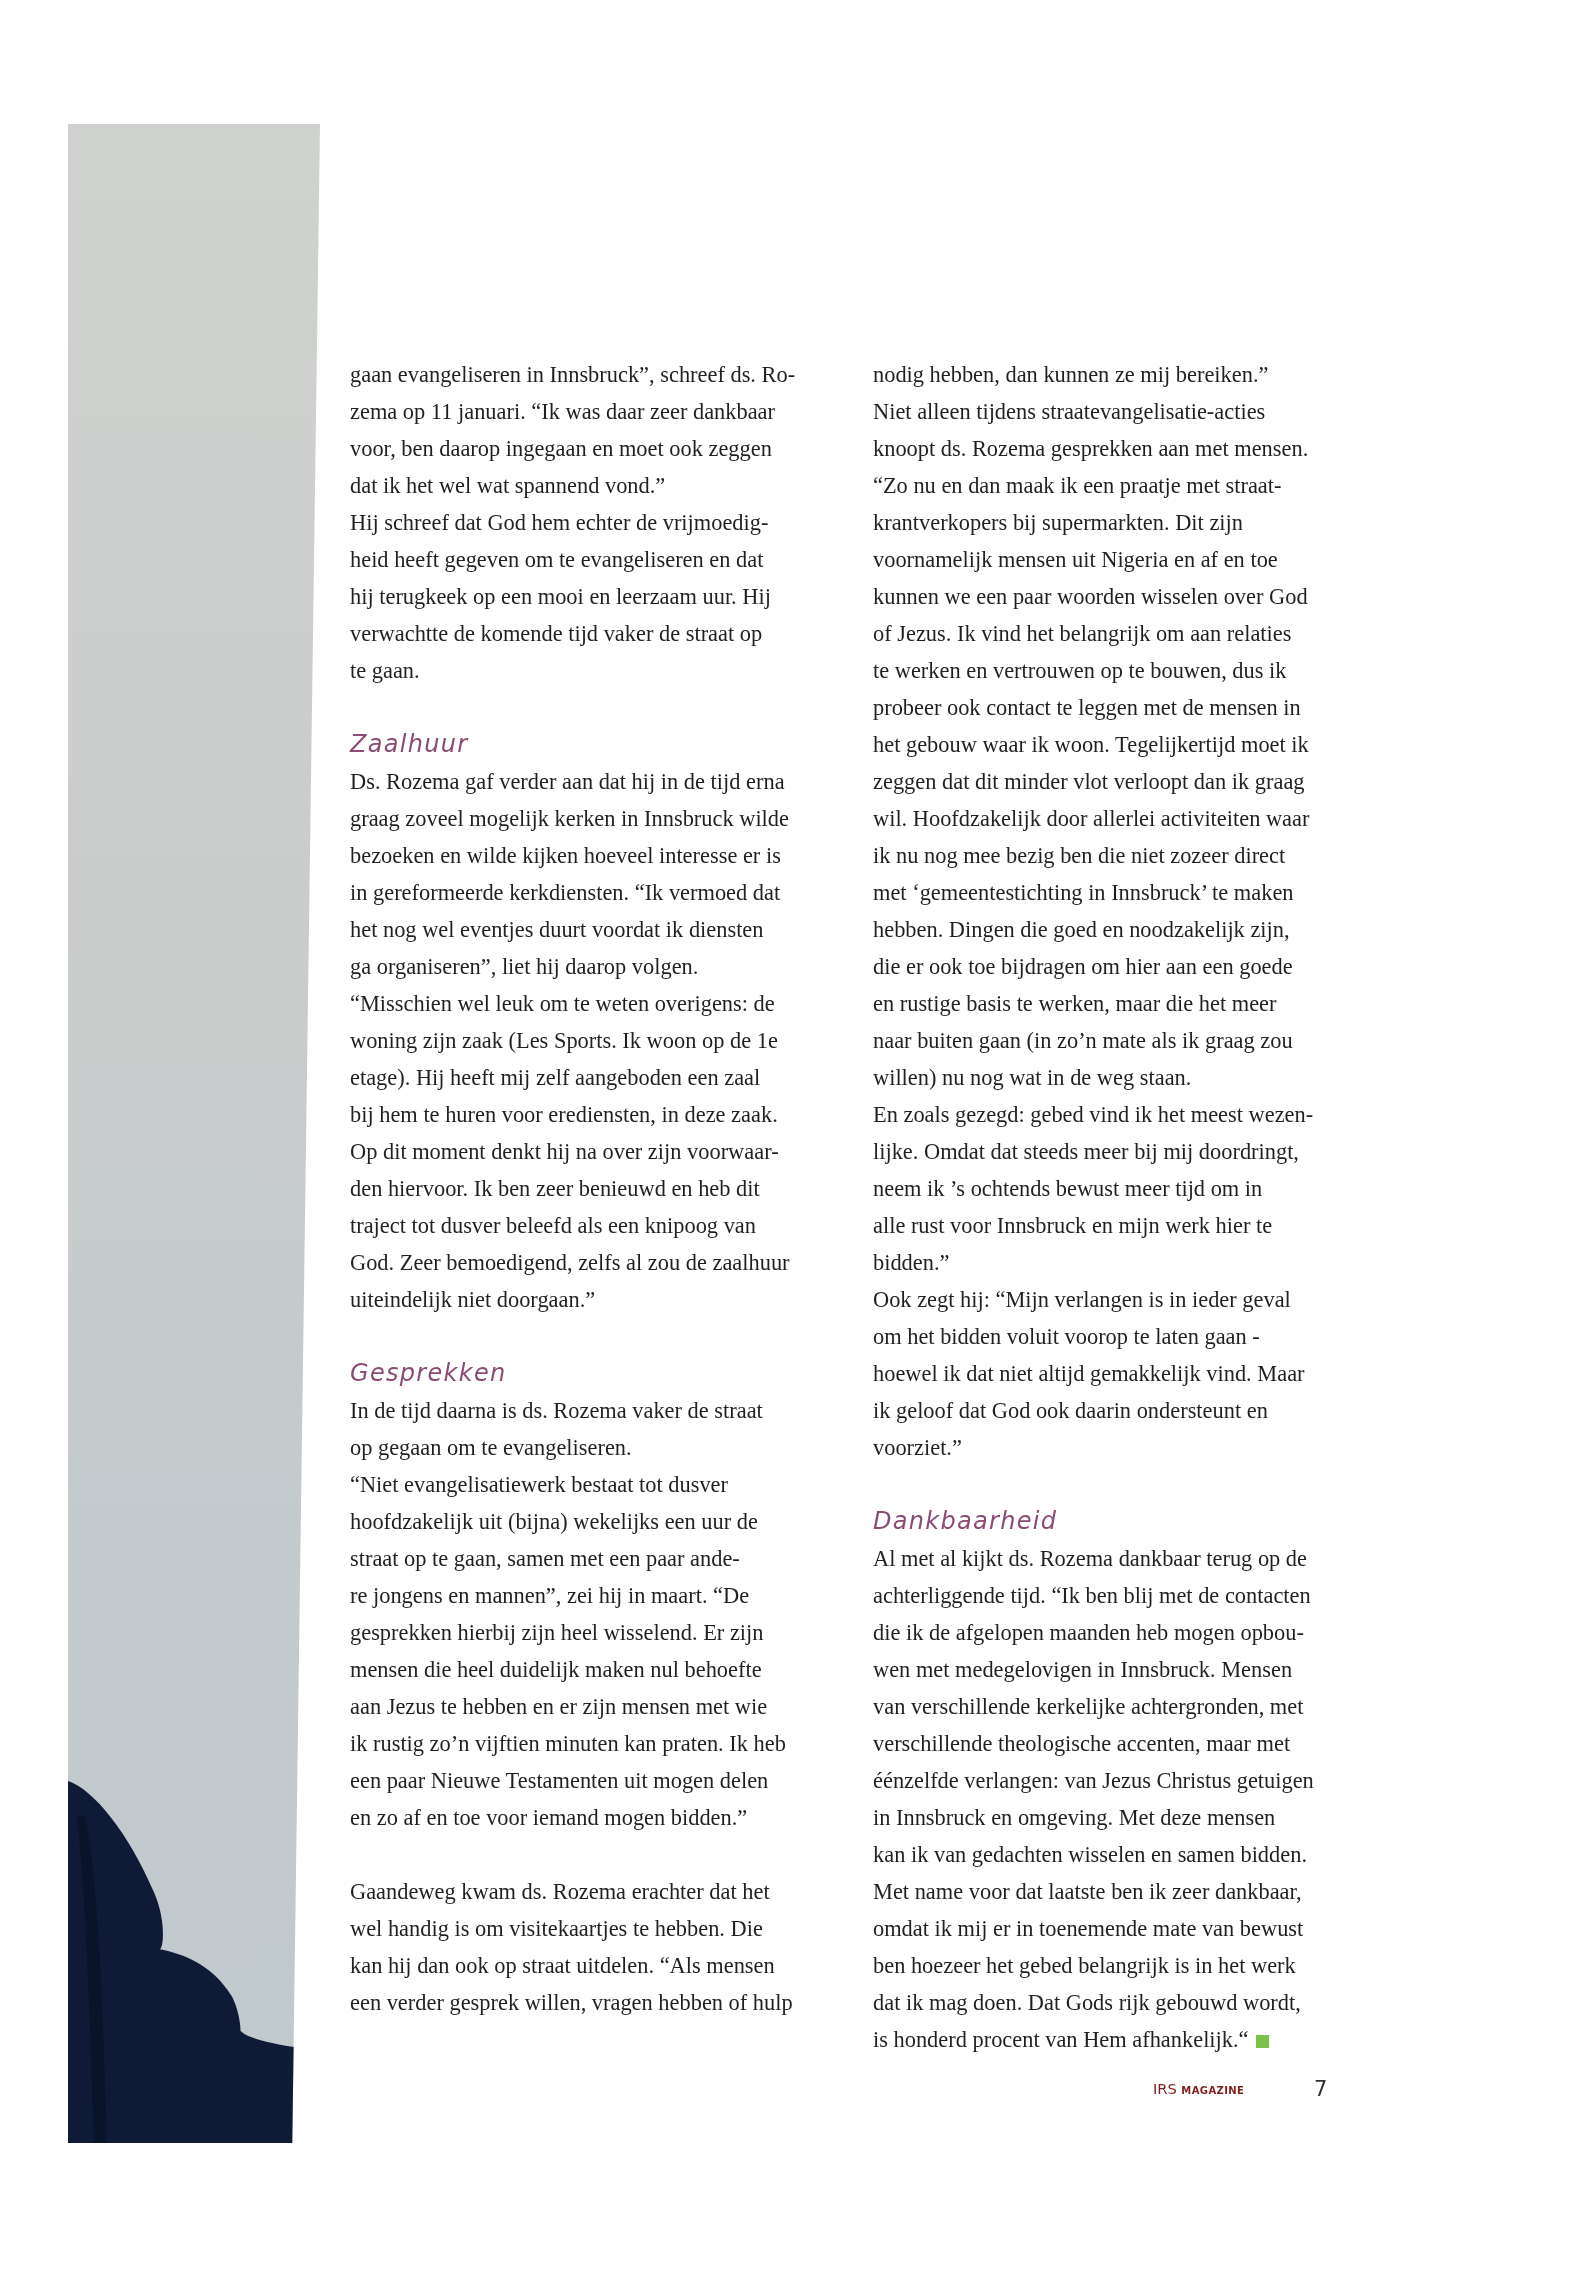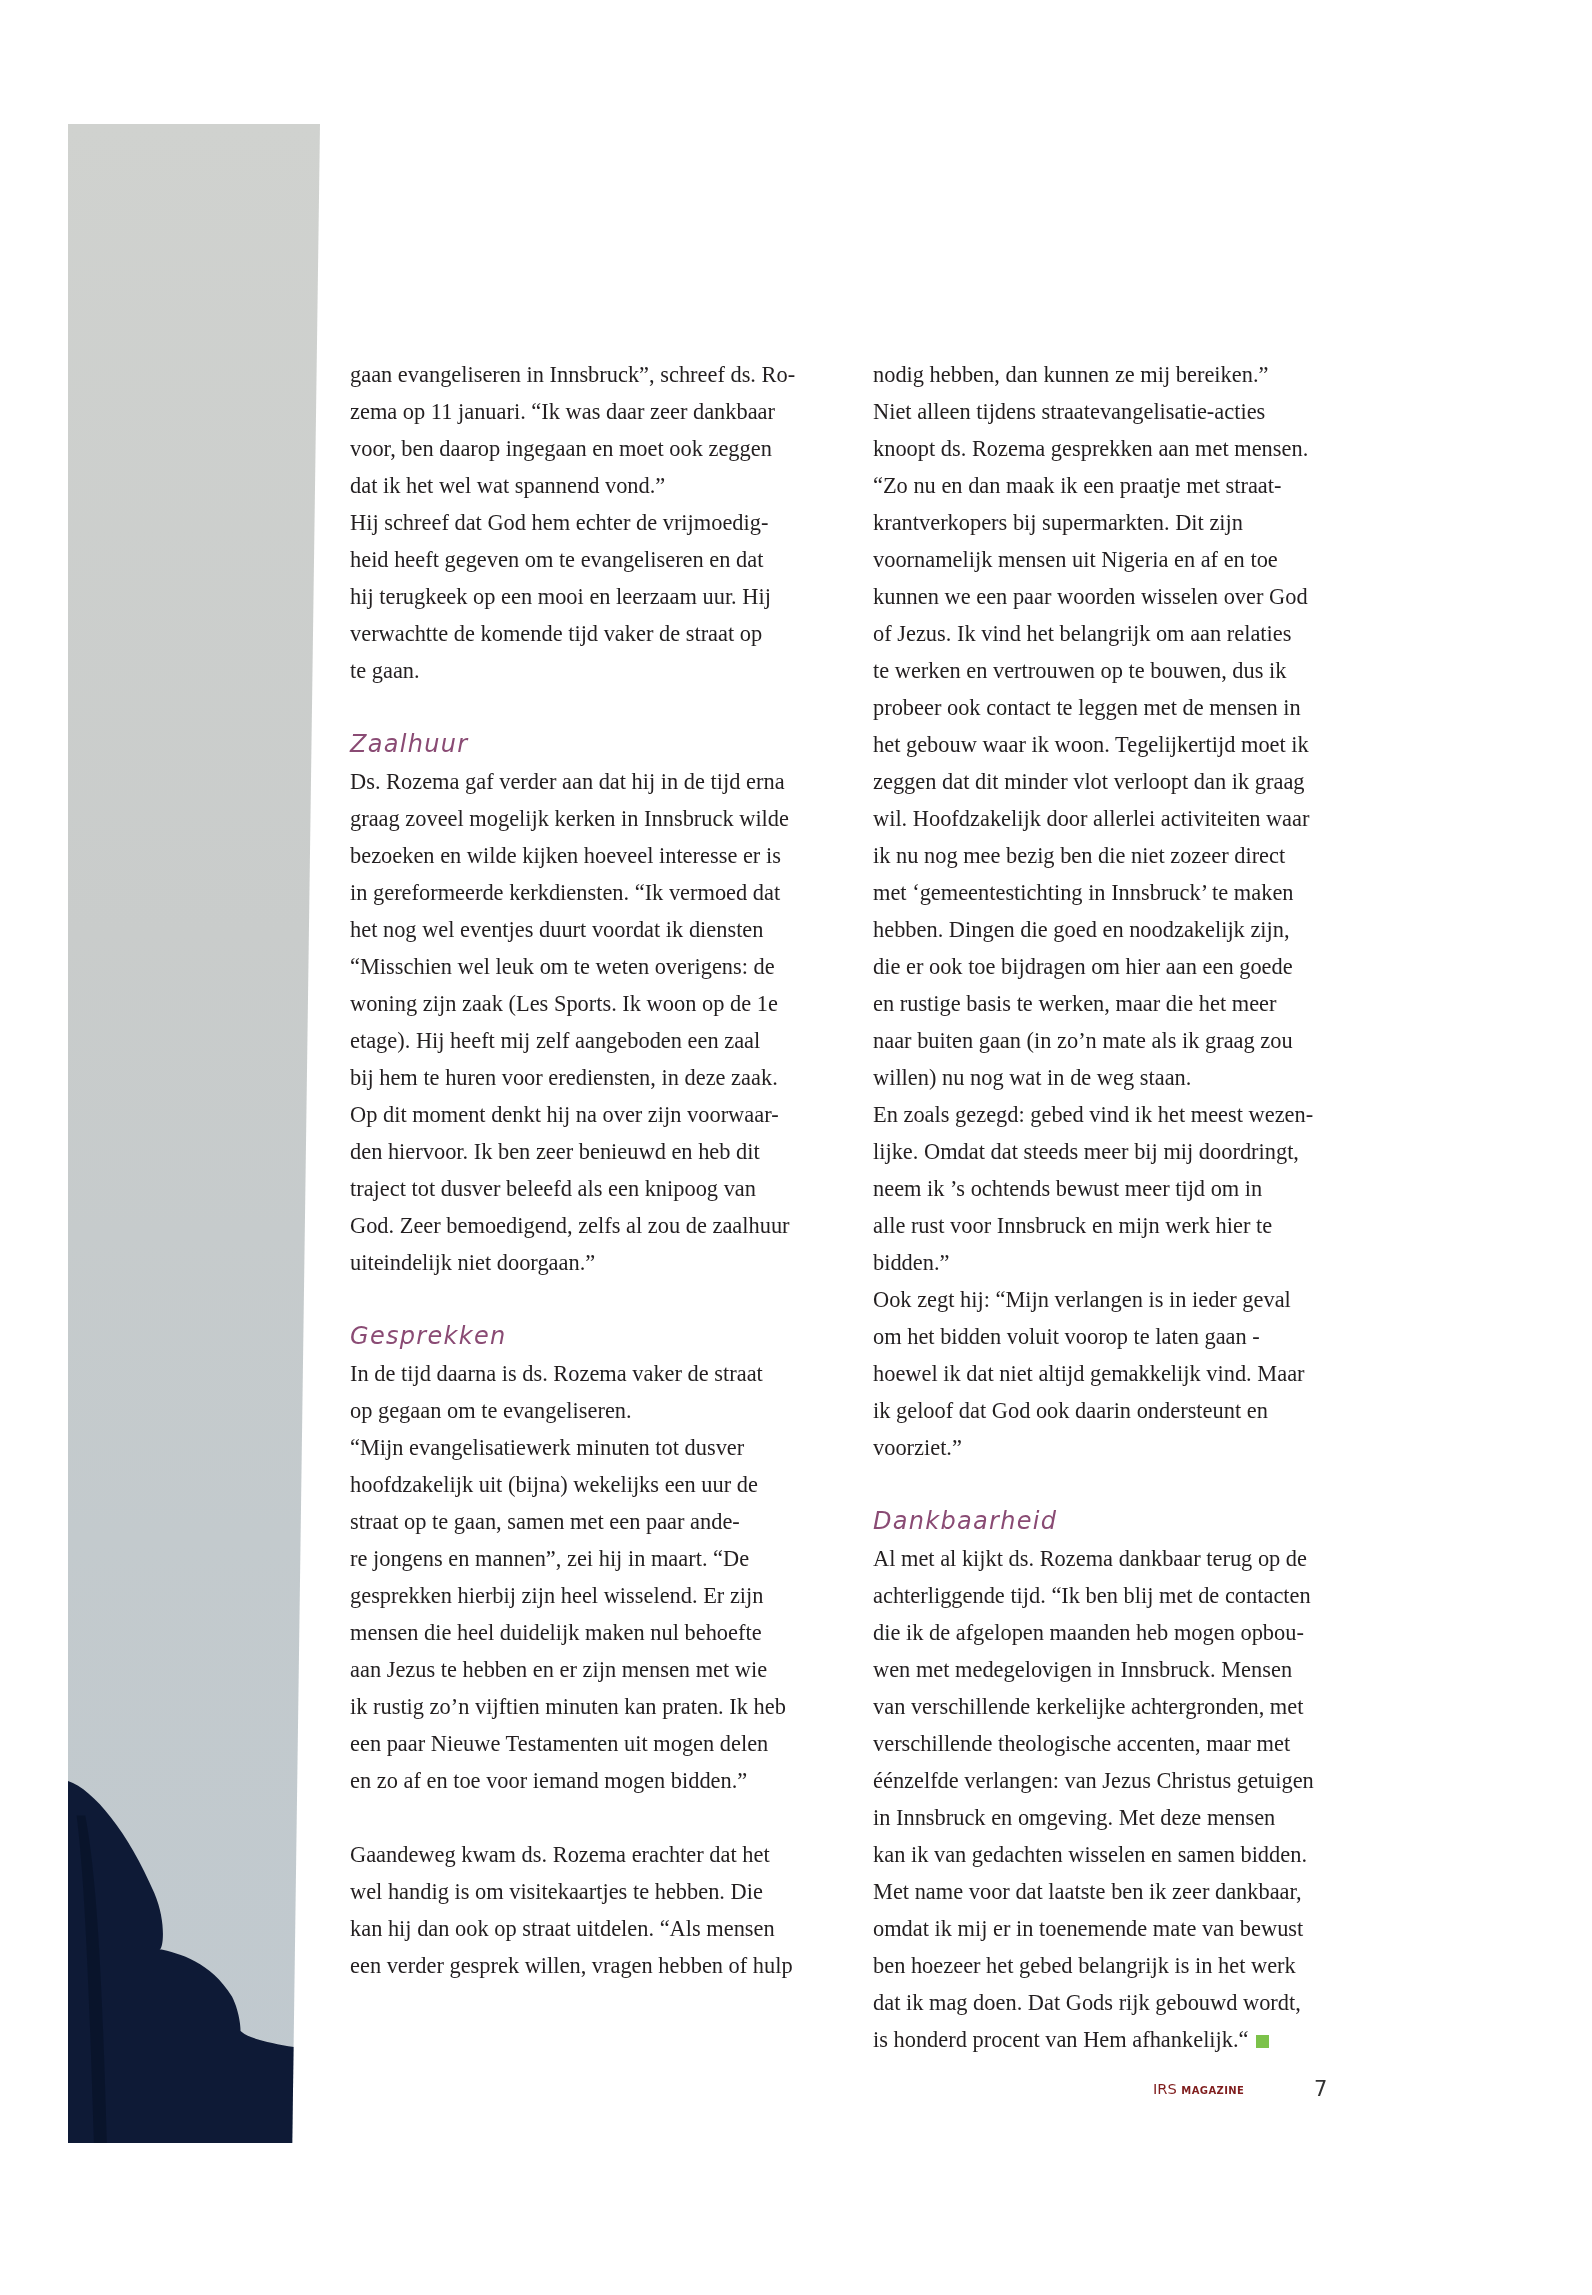--- a/index.html
+++ b/index.html
@@ -62,34 +62,35 @@
       <span class="line"><span>hij terugkeek op een mooi en leerzaam uur. Hij</span></span>
       <span class="line"><span>verwachtte de komende tijd vaker de straat op</span></span>
       <span class="line"><span>te gaan.</span></span>
       <span class="gap"></span>
       <span class="heading">Zaalhuur</span>
       <span class="line"><span>Ds. Rozema gaf verder aan dat hij in de tijd erna</span></span>
       <span class="line"><span>graag zoveel mogelijk kerken in Innsbruck wilde</span></span>
       <span class="line"><span>bezoeken en wilde kijken hoeveel interesse er is</span></span>
       <span class="line"><span>in gereformeerde kerkdiensten. “Ik vermoed dat</span></span>
       <span class="line"><span>het nog wel eventjes duurt voordat ik diensten</span></span>
+      <span class="line"><span>ga organiseren”, liet hij daarop volgen.</span></span>
       <span class="line"><span>“Misschien wel leuk om te weten overigens: de</span></span>
       <span class="line"><span>woning zijn zaak (Les Sports. Ik woon op de 1e</span></span>
       <span class="line"><span>etage). Hij heeft mij zelf aangeboden een zaal</span></span>
       <span class="line"><span>bij hem te huren voor erediensten, in deze zaak.</span></span>
       <span class="line"><span>Op dit moment denkt hij na over zijn voorwaar-</span></span>
       <span class="line"><span>den hiervoor. Ik ben zeer benieuwd en heb dit</span></span>
       <span class="line"><span>traject tot dusver beleefd als een knipoog van</span></span>
       <span class="line"><span>God. Zeer bemoedigend, zelfs al zou de zaalhuur</span></span>
       <span class="line"><span>uiteindelijk niet doorgaan.”</span></span>
       <span class="gap"></span>
       <span class="heading">Gesprekken</span>
       <span class="line"><span>In de tijd daarna is ds. Rozema vaker de straat</span></span>
       <span class="line"><span>op gegaan om te evangeliseren.</span></span>
-      <span class="line"><span>“Mijn evangelisatiewerk minuten tot dusver</span></span>
+      <span class="line"><span>“Niet evangelisatiewerk bestaat tot dusver</span></span>
       <span class="line"><span>hoofdzakelijk uit (bijna) wekelijks een uur de</span></span>
       <span class="line"><span>straat op te gaan, samen met een paar ande-</span></span>
       <span class="line"><span>re jongens en mannen”, zei hij in maart. “De</span></span>
       <span class="line"><span>gesprekken hierbij zijn heel wisselend. Er zijn</span></span>
       <span class="line"><span>mensen die heel duidelijk maken nul behoefte</span></span>
       <span class="line"><span>aan Jezus te hebben en er zijn mensen met wie</span></span>
       <span class="line"><span>ik rustig zo’n vijftien minuten kan praten. Ik heb</span></span>
       <span class="line"><span>een paar Nieuwe Testamenten uit mogen delen</span></span>
       <span class="line"><span>en zo af en toe voor iemand mogen bidden.”</span></span>
       <span class="gap"></span>

